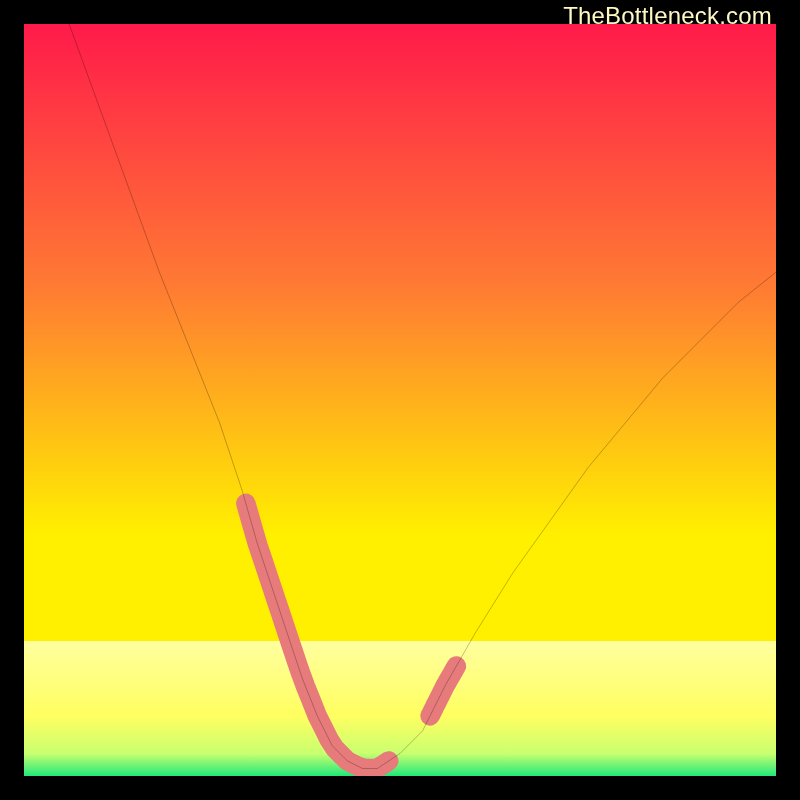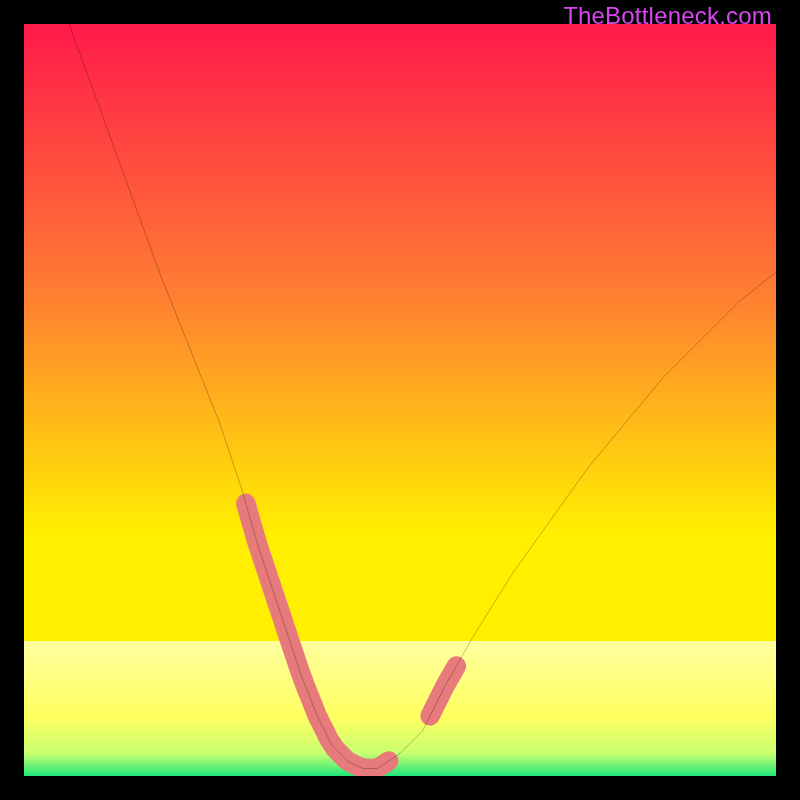--- a/index.html
+++ b/index.html
@@ -20,21 +20,21 @@
     box-sizing: border-box;
   }
   .plot-bg {
     position: absolute;
     left: 0; top: 0; right: 0; bottom: 0;
   }
   .watermark {
     position: absolute;
     top: 2px;
     right: 28px;
-    color: #d946ef;
+    color: #fef9c3;
     font-size: 24px;
     font-weight: 500;
     letter-spacing: 0.2px;
     user-select: none;
   }
   svg.curve {
     position: absolute;
     left: 0; top: 0;
   }
 </style>

